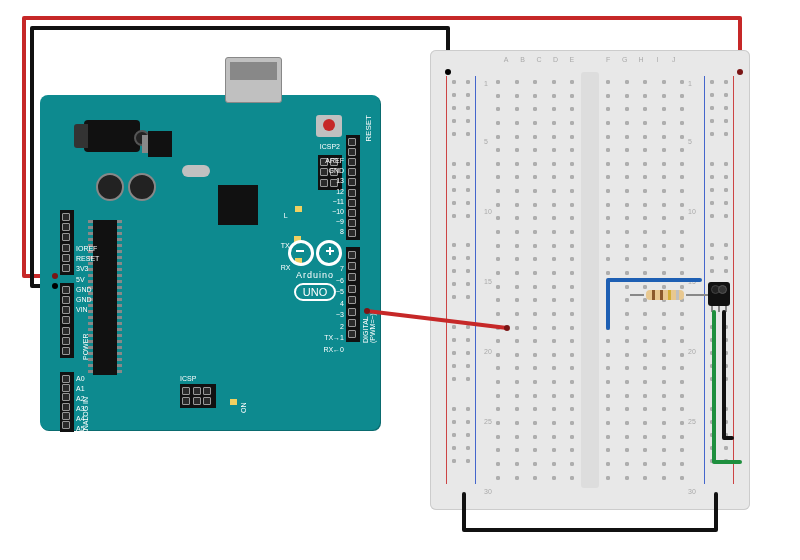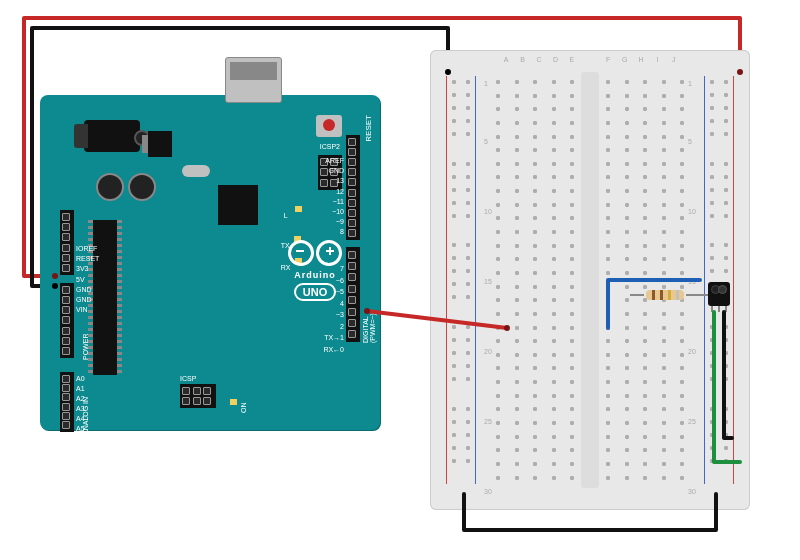--- a/index.html
+++ b/index.html
@@ -93,21 +93,21 @@
   .hdr-right-top{right:20px;top:40px;width:14px;height:105px;}
   .hdr-right-bot{right:20px;top:152px;width:14px;height:95px;}
   .icsp2{right:38px;top:60px;width:24px;height:35px;}
   .icsp{left:140px;bottom:22px;width:36px;height:24px;}
   .header .col{position:absolute;inset:2px;display:flex;flex-direction:column;justify-content:space-around;}
   .header .col2{position:absolute;inset:2px;display:flex;flex-direction:row;justify-content:space-around;}
   .pinh{width:6px;height:6px;background:#2a2a2a;border:1px solid #999;border-radius:1px;}
   .pinlabel{position:absolute;color:#fff;font-size:7px;white-space:nowrap;}
   .pinlabel.r{text-align:left;}
   .logo-area{
-    position:absolute; left:225px; top:145px; width:100px; text-align:center; color:#fff;font-weight:bold;
+    position:absolute; left:225px; top:145px; width:100px; text-align:center; color:#fff;
   }
   .infinity{
     width:54px;height:26px;margin:0 auto 4px;position:relative;
   }
   .infinity::before,.infinity::after{
     content:'';position:absolute;top:0;width:26px;height:26px;border:3px solid #fff;border-radius:50%;box-sizing:border-box;
   }
   .infinity::before{left:0;}
   .infinity::after{right:0;}
   .inf-minus{position:absolute;left:8px;top:10px;width:8px;height:2px;background:#fff;}

